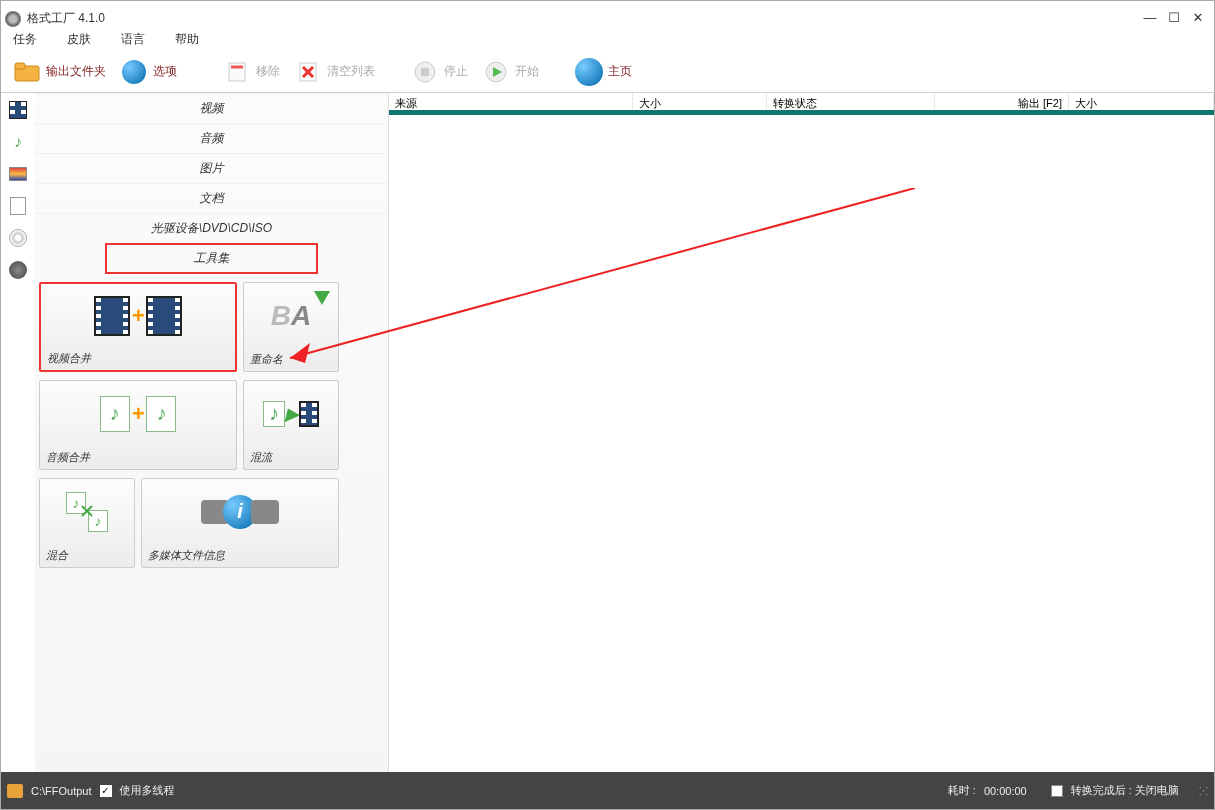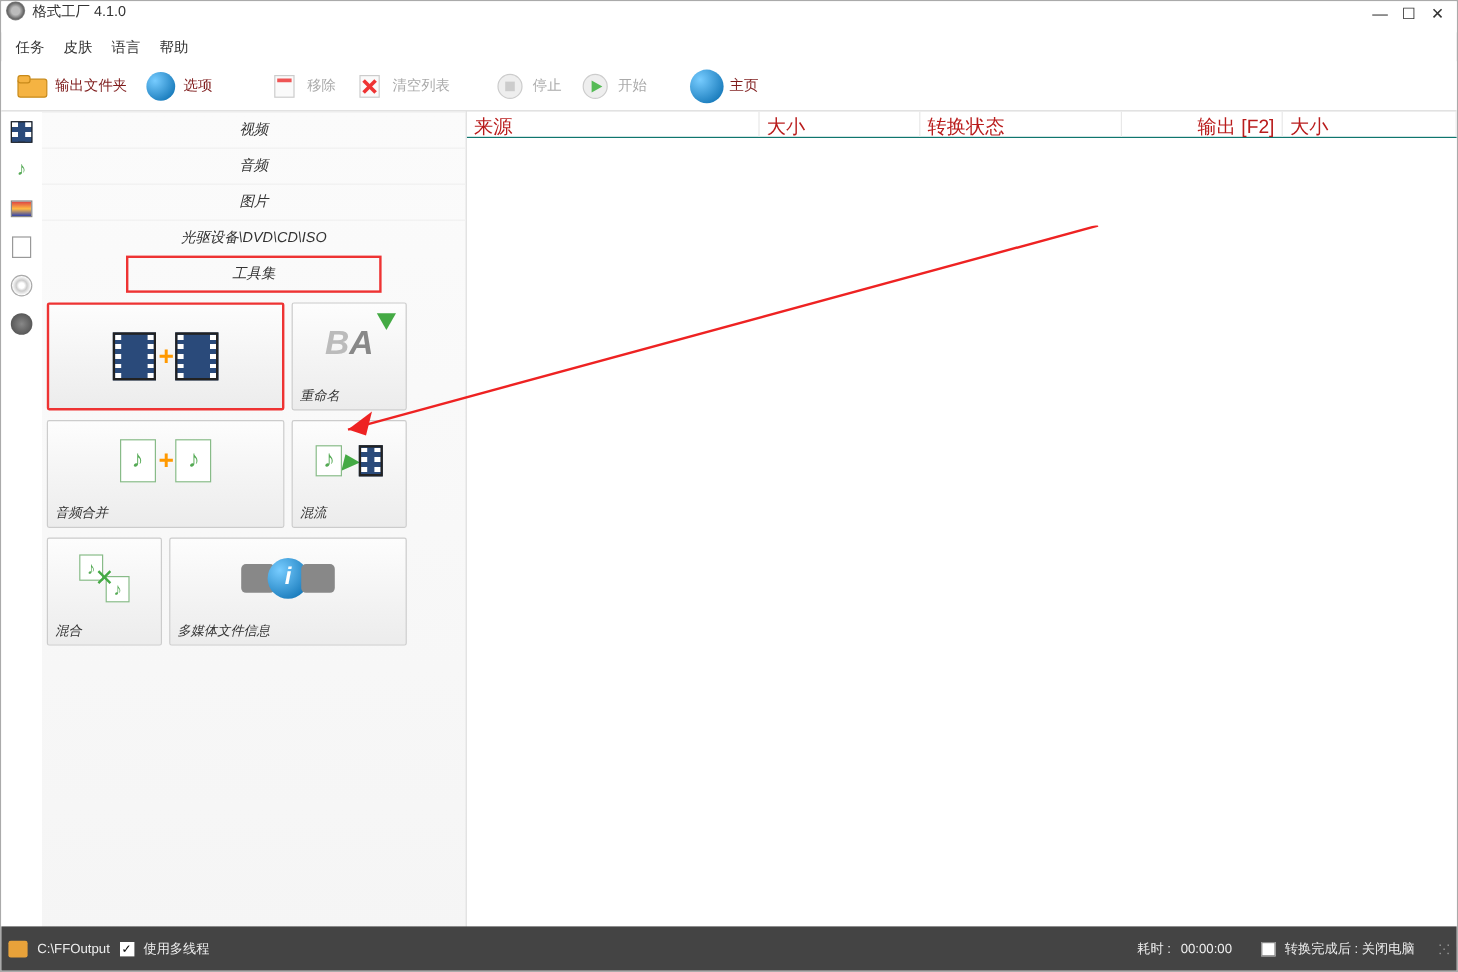--- a/index.html
+++ b/index.html
@@ -1,23 +1,23 @@
 <!DOCTYPE html>
 <html><head>
 <meta charset="utf-8">
 <style>
 * { box-sizing: border-box; margin: 0; padding: 0; font-family: "Microsoft YaHei", sans-serif; }
 body { width: 1215px; height: 810px; background: #fff; overflow: hidden; border: 1px solid #aaa; position: relative; }
 
-.titlebar { height: 26px; background: #fff; display: flex; align-items: flex-start; padding: 0 4px; font-size: 12px; color: #333; }
+.titlebar { height: 26px; background: #fff; display: flex; align-items: flex-end; padding: 0 4px; font-size: 12px; color: #333; }
 .titlebar .app-icon { width: 16px; height: 16px; margin-right: 6px; background: radial-gradient(circle,#bbb 30%,#666 60%,#bbb 90%); border-radius: 50%; }
 .titlebar .spacer { flex: 1; }
 .titlebar .winbtn { width: 24px; height: 20px; display: flex; align-items: center; justify-content: center; font-size: 13px; color: #333; cursor: pointer; }
 
-.menubar { height: 24px; display: flex; align-items: center; padding: 0 12px; font-size: 12px; color: #333; gap: 16px; }
+.menubar { height: 24px; display: flex; align-items: center; padding: 0 12px; font-size: 12px; color: #333; gap: 30px; }
 .menubar span { cursor: pointer; }
 
 .toolbar { height: 42px; border-bottom: 1px solid #d0d0d0; display: flex; align-items: center; padding: 0 6px; gap: 2px; background: #fff; }
 .tool { display: flex; align-items: center; gap: 5px; padding: 3px 6px; font-size: 12px; color: #7f1d1d; cursor: pointer; }
 .tool.dis { color: #aaa; }
 .tool-icon { width: 28px; height: 28px; display: flex; align-items: center; justify-content: center; }
 
 .main { display: flex; height: 696px; }
 .left-icons { width: 34px; background: #fff; display: flex; flex-direction: column; align-items: center; padding-top: 6px; gap: 10px; }
 .left-icons .licon { width: 22px; height: 22px; display: flex; align-items: center; justify-content: center; cursor: pointer; }
@@ -29,21 +29,21 @@
 
 .tool-grid { padding: 8px 0 0 0; }
 .row { display: flex; gap: 6px; margin-bottom: 8px; padding-left: 4px; }
 .tile { background: linear-gradient(#fdfdfd,#ececec); border: 1px solid #ccc; width: 96px; height: 90px; border-radius: 2px; display: flex; flex-direction: column; cursor: pointer; position: relative; }
 .tile.w2 { width: 198px; }
 .tile.highlight { border: 2px solid #e33; }
 .tile .ticon { flex: 1; display: flex; align-items: center; justify-content: center; }
 .tile .tlabel { font-size: 11px; color: #333; padding: 4px 6px; }
 
 .content { flex: 1; background: #fff; display: flex; flex-direction: column; }
-.table-head { height: 22px; display: flex; border-bottom: 1px solid #0f766e; font-size: 16px; color: #b91c1c; }
+.table-head { height: 22px; display: flex; border-bottom: 5px solid #0f766e; font-size: 11px; color: #000000; }
 .th { border-right: 1px solid #e8e8e8; padding: 3px 6px; }
 .th1 { width: 244px; } .th2 { width: 134px; } .th3 { width: 168px; } .th4 { width: 134px; text-align: right; } .th5 { flex: 1; }
 
 .status { height: 37px; background: #444; color: #eee; font-size: 11px; display: flex; align-items: center; padding: 0 6px; gap: 8px; position: absolute; bottom: 0; left: 0; right: 0; }
 .status .folder { width: 16px; height: 14px; background: #e8a23a; border-radius: 2px; }
 .status .chk { width: 12px; height: 12px; background: #fff; display: inline-flex; align-items: center; justify-content: center; font-size: 10px; color: #000; }
 .status .spacer { flex: 1; }
 .status .chk2 { width: 12px; height: 12px; background: #fff; border: 1px solid #888; }
 
 svg.arrow { position: absolute; top: 95px; left: 240px; pointer-events: none; z-index: 10; }
@@ -161,31 +161,33 @@
       </div>
     <div class="licon">
         <div style="width:18px;height:18px;border-radius:50%;background:radial-gradient(#888,#444)"></div>
       </div>
   </div>
 
   <div class="sidebar">
     <div class="side-item">视频</div>
     <div class="side-item">音频</div>
     <div class="side-item">图片</div>
+    <div class="side-item">文档</div>
     <div class="side-item wide">光驱设备\DVD\CD\ISO</div>
     <div class="side-item highlight">工具集</div>
 
     <div class="tool-grid">
       <div class="row">
         <div class="tile w2 highlight">
           <div class="ticon">
               <div class="film"></div>
               <span class="plus">+</span>
               <div class="film"></div>
             </div>
+          <div class="tlabel">视频合并</div>
         </div>
         <div class="tile">
           <div class="ticon" style="position:relative">
               <span class="bigA" style="color:#bbb">B</span>
               <span class="bigA" style="color:#888">A</span>
               <div class="greenarrow"></div>
             </div>
           <div class="tlabel">重命名</div>
         </div>
       </div>

